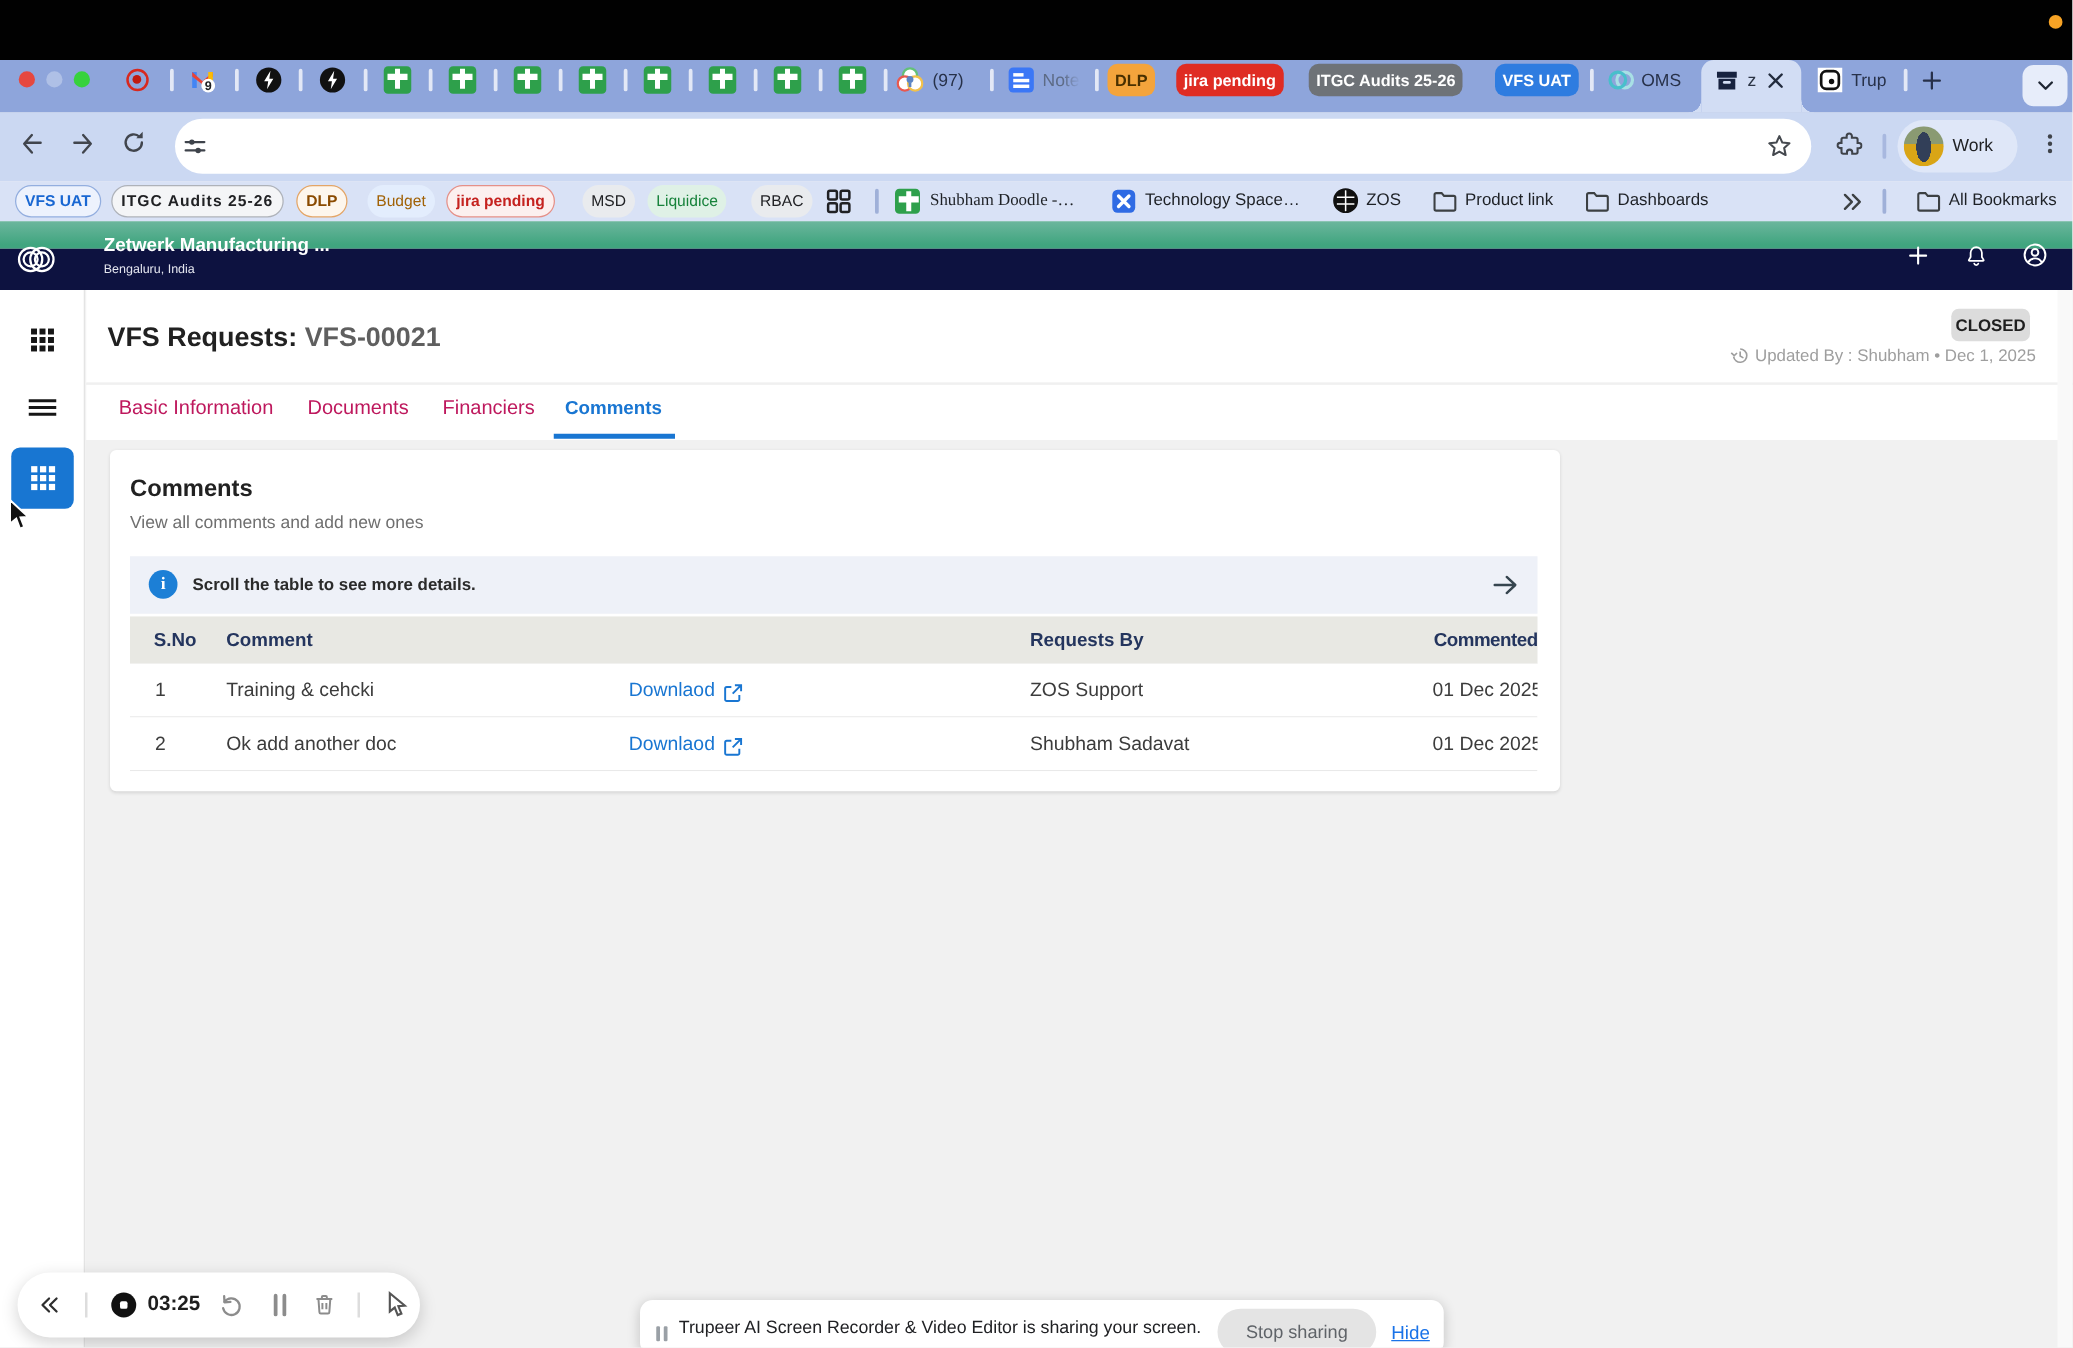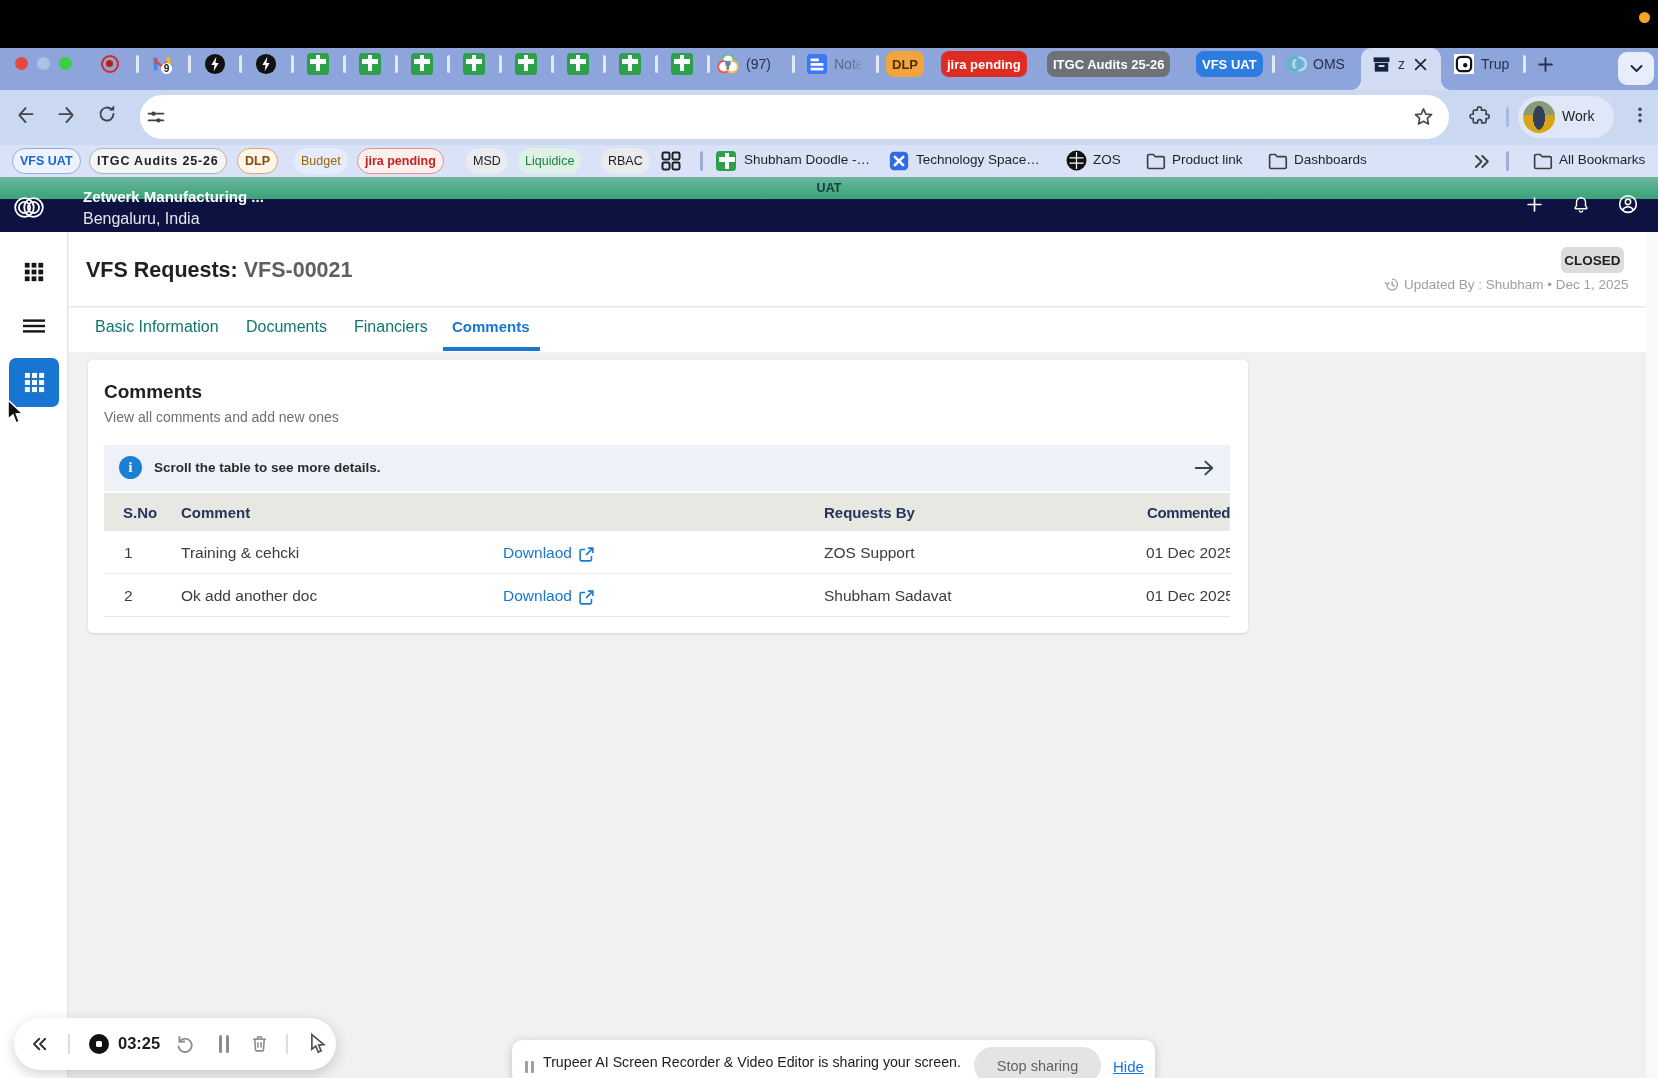--- a/index.html
+++ b/index.html
@@ -49,32 +49,32 @@
 .bpill { position:absolute; top:148px; height:26px; border-radius:13px; font-size:12.5px; font-weight:bold; display:flex; align-items:center; padding:0 7px; }
 .bktxt { position:absolute; top:152px; font-size:13.5px; color:#1E2126; white-space:nowrap; }
 
 
 .uatstrip { position:absolute; left:0; top:177px; width:1658px; height:22px; background:linear-gradient(180deg,#6CB69D 0%,#40A57F 85%); }
 .uattxt { position:absolute; left:0; top:181px; width:1658px; text-align:center; font-size:12.5px; font-weight:bold; color:#11433B; }
 
 
 .navy { position:absolute; left:0; top:199px; width:1658px; height:33px; background:#0D1240; }
 .coname { position:absolute; left:83px; top:188px; font-size:15px; font-weight:bold; color:#FFFFFF; z-index:5; }
-.coloc { position:absolute; left:83px; top:210px; font-size:16px; color:#E4E6EF; z-index:5; }
+.coloc { position:absolute; left:83px; top:210px; font-size:10px; color:#E4E6EF; z-index:5; }
 
 
 .sidebar { position:absolute; left:0; top:232px; width:68px; height:846px; background:#FFFFFF; border-right:1px solid #E4E4E4; }
 .mainwhite { position:absolute; left:69px; top:232px; width:1589px; height:75px; background:#FFFFFF; border-bottom:1px solid #EBEBEB; }
 .tabrow { position:absolute; left:69px; top:308px; width:1589px; height:44px; background:#FFFFFF; }
 .content { position:absolute; left:69px; top:352px; width:1589px; height:726px; background:#F1F1F1; }
 .h1 { position:absolute; left:86px; top:258px; font-size:21.5px; font-weight:bold; color:#212121;text-align:right; }
 .h1 .gray2 { color:#5F5F5F; }
 .closed { position:absolute; left:1561px; top:247px; width:63px; height:26px; background:#DCDCDC; border-radius:6px; font-size:13.5px; font-weight:bold; color:#1F1F1F; display:flex; align-items:center; justify-content:center; }
 .updated { position:absolute; top:277px; left:1404px; font-size:13.5px; color:#9E9E9E; }
-.ptab { position:absolute; top:318px; font-size:16px; color:#0f766e; }
+.ptab { position:absolute; top:318px; font-size:16px; color:#be185d; }
 .ptab.act { color:#1976D2; font-weight:bold; font-size:15px; }
 .underline { position:absolute; left:443px; top:347px; width:97px; height:4px; background:#1976D2; }
 
 
 .card { position:absolute; left:88px; top:360px; width:1160px; height:273px; background:#FFFFFF; border-radius:5px; box-shadow:0 1px 3px rgba(0,0,0,.12); }
 .cardtitle { position:absolute; left:104px; top:381px; font-size:19px; font-weight:bold; color:#212121; }
 .cardsub { position:absolute; left:104px; top:409px; font-size:14px; color:#6F6F6F; }
 .banner { position:absolute; left:104px; top:445px; width:1126px; height:46px; background:#EEF1F8; }
 .banner .itxt { position:absolute; left:50px; top:15px; font-size:13.5px; font-weight:bold; color:#2B2B2B; }
 .icircle { position:absolute; left:15px; top:11px; width:23px; height:23px; border-radius:50%; background:#1C7FD6; color:#fff; font-size:14px; font-weight:bold; text-align:center; line-height:23px; font-family:"Liberation Serif",serif; }
@@ -263,21 +263,21 @@
   <svg class="abs" style="left:659px; top:149px; width:24px; height:24px;" viewBox="0 0 24 24">
       <g fill="none" stroke="#202124" stroke-width="2">
         <rect x="3.5" y="3.5" width="7" height="7" rx="1.4"></rect>
         <rect x="13.5" y="3.5" width="7" height="7" rx="1.4"></rect>
         <rect x="3.5" y="13.5" width="7" height="7" rx="1.4"></rect>
         <rect x="13.5" y="13.5" width="7" height="7" rx="1.4"></rect>
       </g>
     </svg>
   <span class="vsep" style="left:700px; top:151px; height:20px; background:#9FB0D8;"></span>
   <div class="sheeticon" style="left:716px; top:151px; width:20px; height:20px;"></div>
-  <span class="bktxt" style="left:744px;">Shubham Doodle -…</span>
+  <span class="bktxt" style="left:744px;font-family:Liberation Serif, serif;">Shubham Doodle -…</span>
   <svg class="abs noteicon2" style="left:889px; top:151px; width:20px; height:20px;" viewBox="0 0 24 24">
       <rect x="1" y="1" width="22" height="22" rx="5" fill="#2F6BE4"></rect>
       <path d="M7 7 L17 17 M17 7 L7 17" stroke="#fff" stroke-width="3.2" stroke-linecap="round"></path>
     </svg>
   <span class="bktxt" style="left:916px;text-align:center;">Technology Space…</span>
   <svg class="abs" style="left:1066px; top:150px; width:21px; height:21px;" viewBox="0 0 24 24">
       <circle cx="12" cy="12" r="10.5" fill="#111"></circle>
       <path d="M12 2 a10 10 0 0 1 0 20 M12 2 a10 10 0 0 0 0 20" fill="none" stroke="#111"></path>
       <path d="M4 9 h16 M4 15 h16 M12 1.5 v21" stroke="#fff" stroke-width="1.4"></path>
       <circle cx="12" cy="12" r="10.5" fill="none" stroke="#111" stroke-width="1.8"></circle>
@@ -296,21 +296,20 @@
         <path d="M5 5 L12 12 L5 19"></path>
         <path d="M13 5 L20 12 L13 19"></path>
       </g>
     </svg>
   <span class="vsep" style="left:1506px; top:151px; height:20px; background:#9FB0D8;"></span>
   <svg class="abs folder" style="left:1532px; top:151px;" viewBox="0 0 24 24">
       <path d="M3 5.5 a1.5 1.5 0 0 1 1.5 -1.5 h5 l2.2 2.5 h8.8 a1.5 1.5 0 0 1 1.5 1.5 v10.5 a1.5 1.5 0 0 1 -1.5 1.5 h-16 a1.5 1.5 0 0 1 -1.5 -1.5 Z" fill="none" stroke="#3C4043" stroke-width="1.9"></path>
     </svg>
   <span class="bktxt" style="left:1559px;">All Bookmarks</span>
   <div class="uatstrip"></div>
-  <div class="uattxt">UAT</div>
   <div class="navy"></div>
 
   <svg class="abs" style="left:11px; top:192px; width:36px; height:31px; z-index:6;" viewBox="0 0 36 31">
     <g fill="none" stroke="#fff" stroke-width="1.8">
       <circle cx="13.5" cy="15.5" r="9.3"></circle>
       <circle cx="13.5" cy="15.5" r="5.6"></circle>
       <circle cx="22.5" cy="15.5" r="9.3"></circle>
       <circle cx="22.5" cy="15.5" r="5.6"></circle>
     </g>
   </svg>

